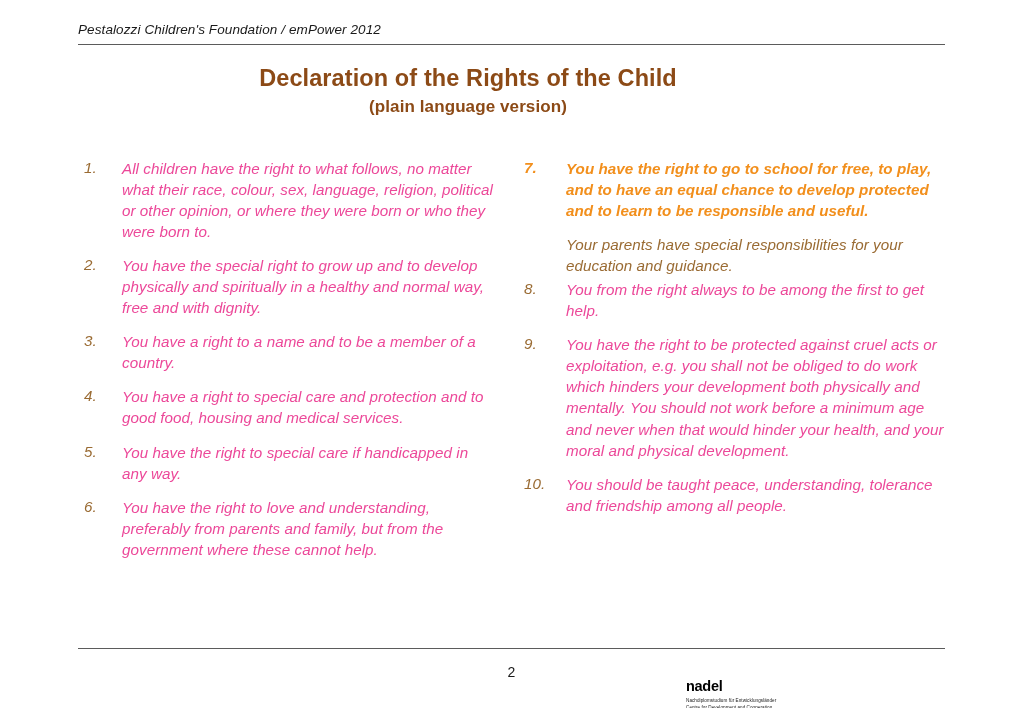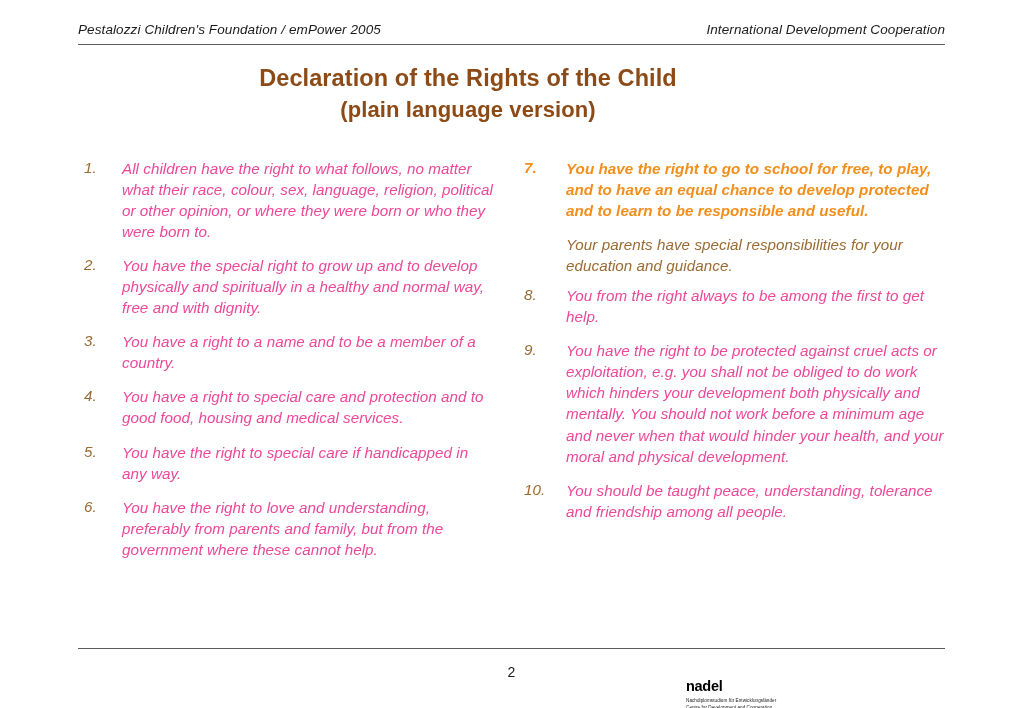--- a/index.html
+++ b/index.html
@@ -52,21 +52,21 @@
   }
   .doc-title {
     font-size: 23.5px;
     font-weight: bold;
     color: #8c4a16;
     line-height: 1.1;
     letter-spacing: 0.1px;
   }
   .doc-subtitle {
     margin-top: 5px;
-    font-size: 22px;
+    font-size: 17px;
     font-weight: bold;
     color: #8c4a16;
     letter-spacing: 0.1px;
   }
 
   
   .columns {
     position: absolute;
     top: 158px;
     left: 0;
@@ -109,21 +109,21 @@
   .item.highlight .item-num,
   .item.highlight .item-text {
     font-weight: bold;
     color: #f28f1c;
   }
 
   
   .subitem {
     display: flex;
     align-items: flex-start;
-    margin-bottom: 9px;
+    margin-bottom: 3px;
   }
   .subitem .spacer { flex: 0 0 auto; width: 42px; }
   .subitem .item-text { color: #9a6b33; }
 
   
   .footer-rule {
     position: absolute;
     left: 78px;
     top: 648px;
     width: 867px;
@@ -170,22 +170,21 @@
     line-height: 1.55;
     color: #1a1a1a;
     letter-spacing: 0.06px;
     white-space: nowrap;
   }
 </style>
 </head>
 <body>
 
 <div class="header">
-  <div class="header-text">Pestalozzi Children's Foundation / emPower 2005</div>
-  <div class="header-text">International Development Cooperation</div>
+  <div class="header-text">Pestalozzi Children's Foundation / emPower 2012</div>
 </div>
 <div class="header-rule"></div>
 
 <div class="title-block">
   <div class="doc-title">Declaration of the Rights of the Child</div>
   <div class="doc-subtitle">(plain language version)</div>
 </div>
 
 <div class="columns">
 

